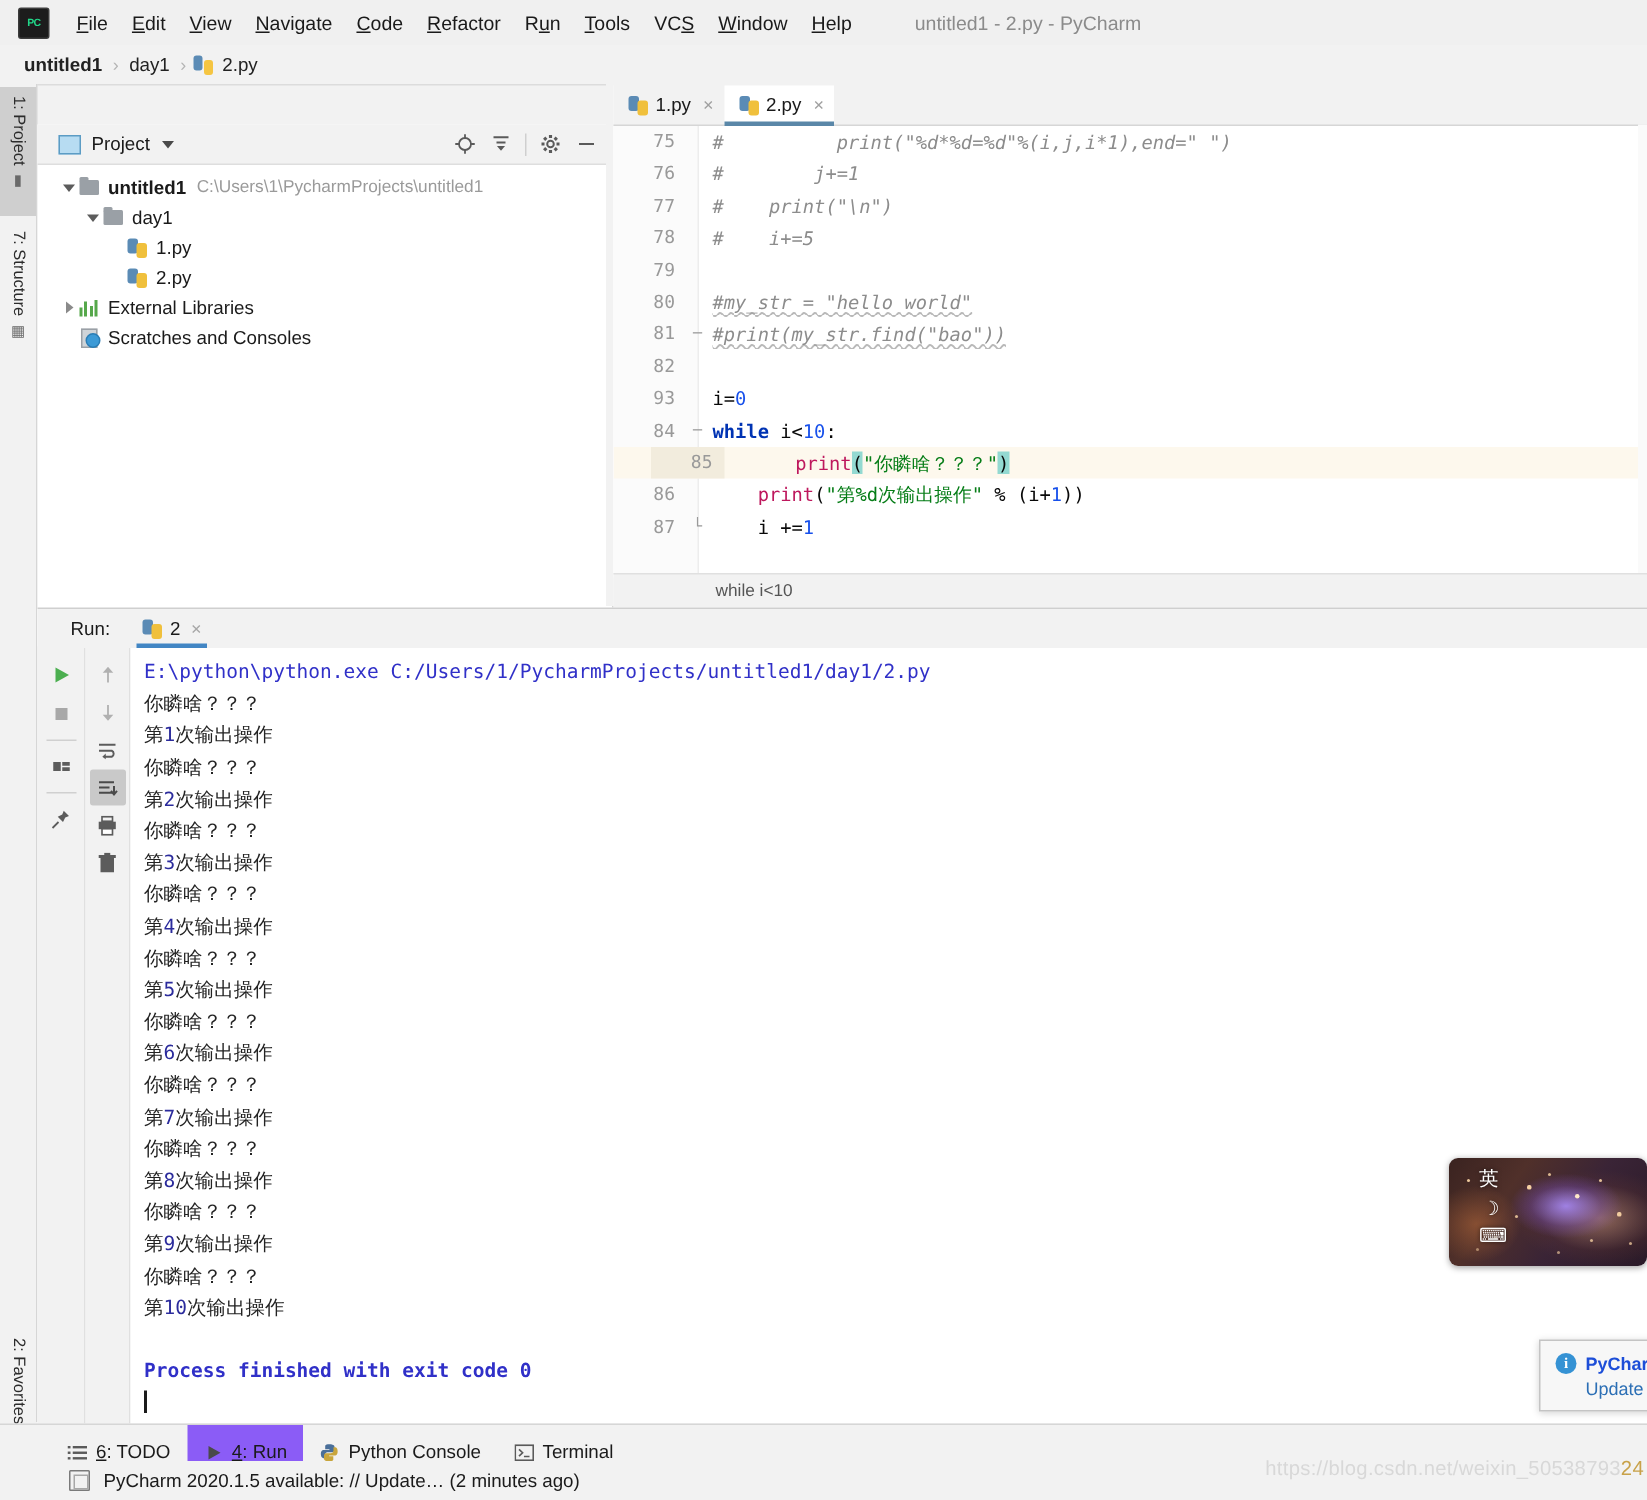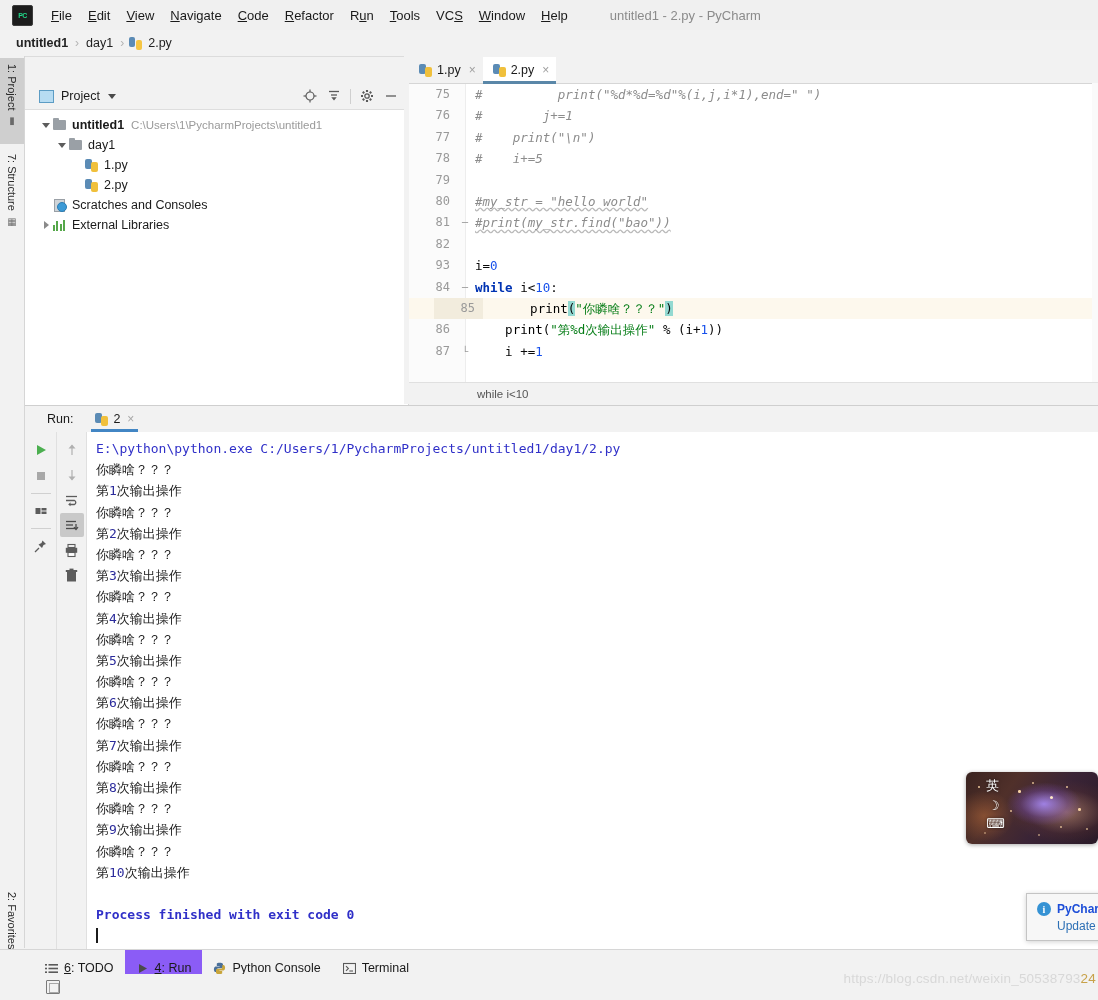--- a/index.html
+++ b/index.html
@@ -157,21 +157,21 @@
   .lno{
     width:41px;text-align:right;padding-right:8px;color:#999999;
     font-size:12px;flex:0 0 49px;box-sizing:border-box;
   }
   .fold{width:14px;flex:0 0 14px;text-align:center;color:#9a9a9a;font-size:10px;line-height:21.4px;}
   .ctext{padding-left:3px;}
   .cmt{color:#8c8c8c;font-style:italic;}
   .kw{color:#0033b3;font-weight:bold;}
   .num{color:#1750eb;}
   .str{color:#067d17;}
-  .fn{color:#000000;}
+  .fn{color:#be185d;}
   .plain{color:#080808;}
   .brmatch{background:#93d9d1;}
   .sqwig{text-decoration:underline wavy #b9b9b9;text-decoration-skip-ink:none;}
 
   .breadcrumbbar{
     position:absolute;left:409px;top:382px;width:689px;height:22px;
     background:#f2f2f2;border-top:1px solid #e0e0e0;
     display:flex;align-items:center;
   }
   .bcrumb{margin-left:68px;font-size:11.5px;color:#555;}
@@ -415,38 +415,38 @@
           <span class="tw"></span>
           <span class="pyf"></span>
           <span class="tlabel">1.py</span>
         </div>
         <div class="trow" style="padding-left: 46px;">
           <span class="tw"></span>
           <span class="pyf"></span>
           <span class="tlabel">2.py</span>
         </div>
         <div class="trow" style="padding-left: 14px;">
-          <span class="tw"></span>
-          <span class="scratchico">
-            <span class="pg"></span>
-            <span class="clk"></span>
-          </span>
-          <span class="tlabel">Scratches and Consoles</span>
-        </div>
-        <div class="trow" style="padding-left: 14px;">
           <span class="tw">
             <span class="tri-rt"></span>
           </span>
           <span class="libico">
             <i style="height:6px"></i>
             <i style="height:10px"></i>
             <i style="height:7px"></i>
             <i style="height:11px"></i>
           </span>
           <span class="tlabel">External Libraries</span>
+        </div>
+        <div class="trow" style="padding-left: 14px;">
+          <span class="tw"></span>
+          <span class="scratchico">
+            <span class="pg"></span>
+            <span class="clk"></span>
+          </span>
+          <span class="tlabel">Scratches and Consoles</span>
         </div>
       </div>
   </div>
 
   <div class="vsplit"></div>
 
   <div class="editorwrap">
     <div class="tabbar" id="editor-tabbar">
         <div class="etab">
           <span class="pyf"></span>
@@ -662,19 +662,20 @@
             <path d="M3 4.2 L5.4 6.5 L3 8.8" fill="none" stroke="#5a5a5a" stroke-width="1.1"></path>
             <line x1="6.3" y1="9" x2="10" y2="9" stroke="#5a5a5a" stroke-width="1.1"></line>
           </svg>
         </span>
         <span>Terminal</span>
       </div>
     </div>
 
   <div class="statusbar">
     <span class="sb-ico"></span>
+    <span class="sb-text">PyCharm 2020.1.5 available: // Update… (2 minutes ago)</span>
   </div>
 
   <div class="watermark">
     <span>https://blog.csdn.net/weixin_50538793</span><span class="wm-tail">24</span>
   </div>
 
 </div>
 
 </body></html>

